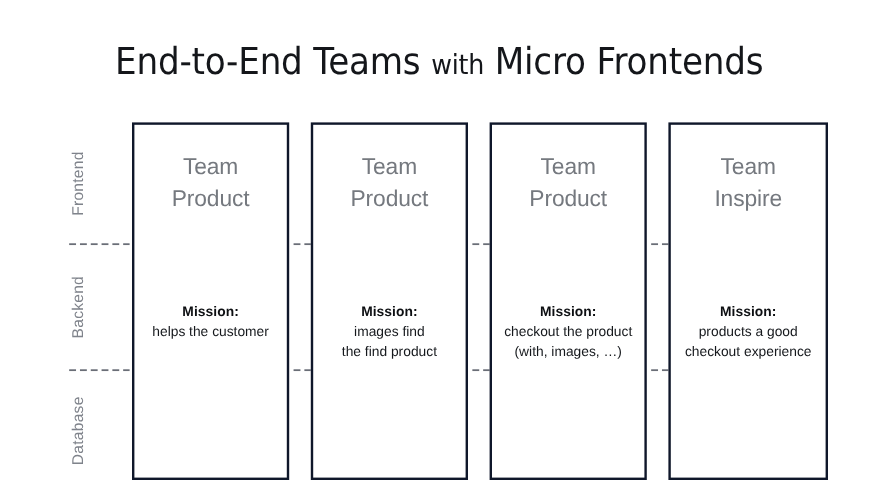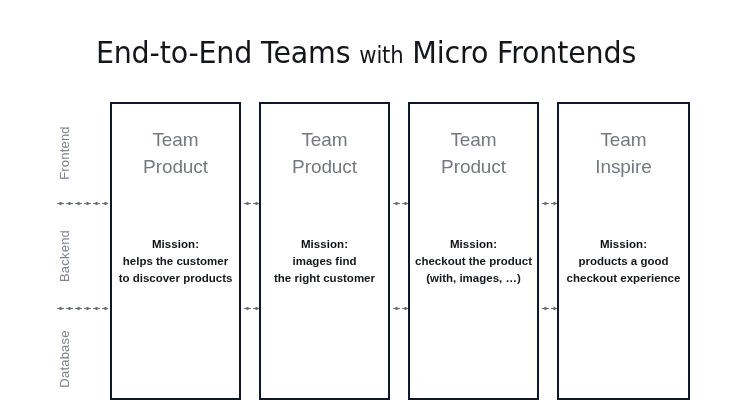--- a/index.html
+++ b/index.html
@@ -135,25 +135,26 @@
     width: calc(100% + 12px);
     text-align: center;
   }
   .mission-label {
     display: block;
     font-size: 11.5px;
     font-weight: bold;
     color: #0d0f12;
     line-height: 18px;
     letter-spacing: 0.05px;
+    margin-top: 16px;
   }
   .mission-line {
     display: block;
     font-size: 11.5px;
-    font-weight: 700;
+    font-weight: 400;
     color: #15181c;
     line-height: 17px;
     white-space: nowrap;
   }
 </style>
 </head>
 <body>
 
 <div id="slide">
 
@@ -188,33 +189,32 @@
   </div>
 
   <div class="card" id="card-0">
     <div class="card-title">
       <span class="ct-line">Team</span>
       <span class="ct-line">Product</span>
     </div>
     <div class="mission-block">
       <span class="mission-label">Mission:</span>
       <span class="mission-line">helps the customer</span>
-      <span class="mission-line">to discover products</span>
     </div>
   </div>
 
   <div class="card" id="card-1">
     <div class="card-title">
       <span class="ct-line">Team</span>
       <span class="ct-line">Product</span>
     </div>
     <div class="mission-block">
       <span class="mission-label">Mission:</span>
       <span class="mission-line">images find</span>
-      <span class="mission-line">the right customer</span>
+      <span class="mission-line">the find product</span>
     </div>
   </div>
 
   <div class="card" id="card-2">
     <div class="card-title">
       <span class="ct-line">Team</span>
       <span class="ct-line">Product</span>
     </div>
     <div class="mission-block">
       <span class="mission-label">Mission:</span>

